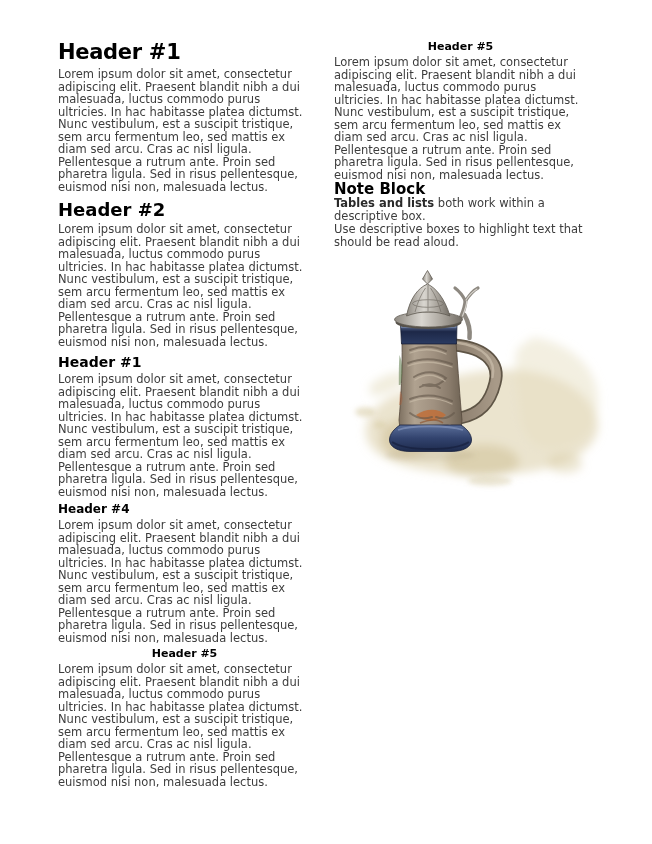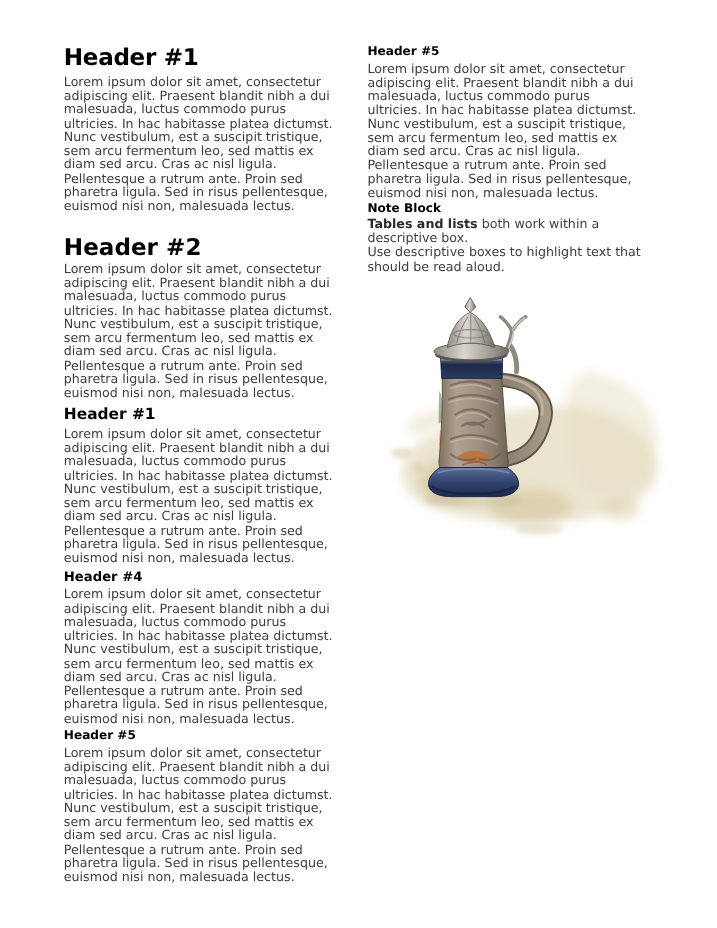--- a/index.html
+++ b/index.html
@@ -16,25 +16,25 @@
   .col-left { left: 58px; }
   .col-right { left: 334px; }
 
   h1, h2, h3, h4, h5, .h6 {
     margin: 0;
     color: #000000;
     font-weight: 700;
     font-family: inherit;
   }
   h1 { font-size: 21px; line-height: 25px; letter-spacing: -0.3px; }
-  h2 { font-size: 21px; line-height: 20px; margin-top: 22px; }
+  h2 { font-size: 18px; line-height: 20px; margin-top: 7px; }
   h3 { font-size: 14px; line-height: 16px; margin-top: 6px; }
   h4 { font-size: 12px; line-height: 14px; margin-top: 4px; }
-  h5 { font-size: 11px;  line-height: 13px; margin-top: 3px; }
-  .h6 { font-size: 11px; line-height: 13px; margin-top: 2px; }
+  h5 { font-size: 11px;  line-height: 13px; margin-top: 3px; text-align: center; }
+  .h6 { font-size: 15px; line-height: 13px; margin-top: 2px; }
   .col-right h5.first { margin-top: 0; }
 
   p {
     margin: 3px 0 0 0;
     font-size: 11.5px;
     line-height: 12.5px;
     color: #3d3d3d;
     white-space: pre-line;
   }
   p.tight { margin-top: 1px; }

